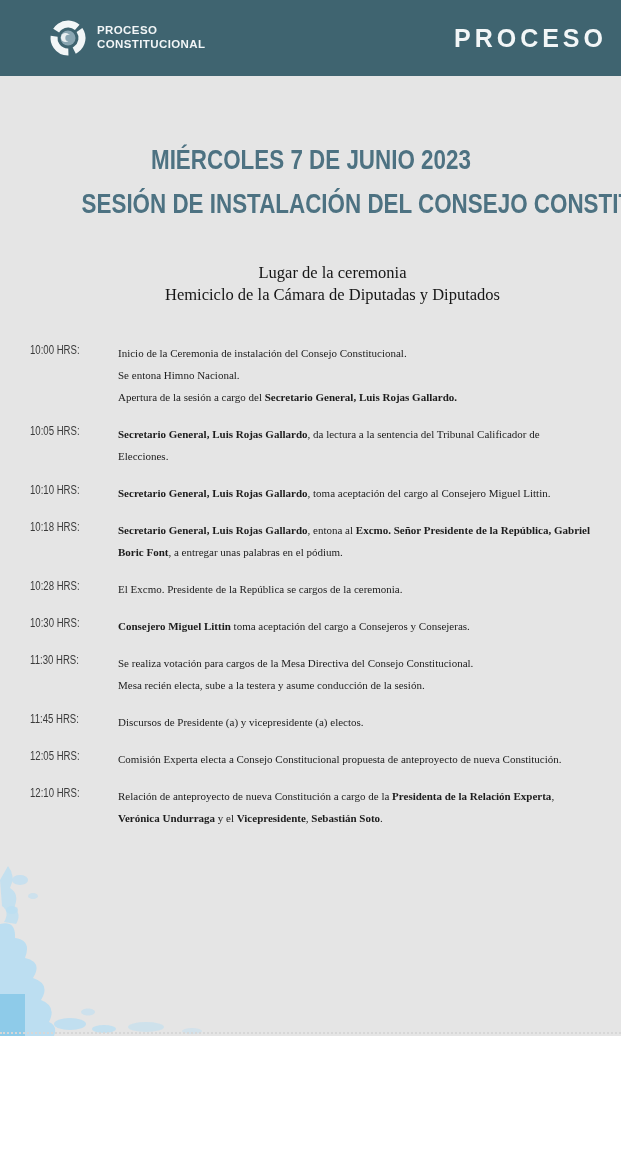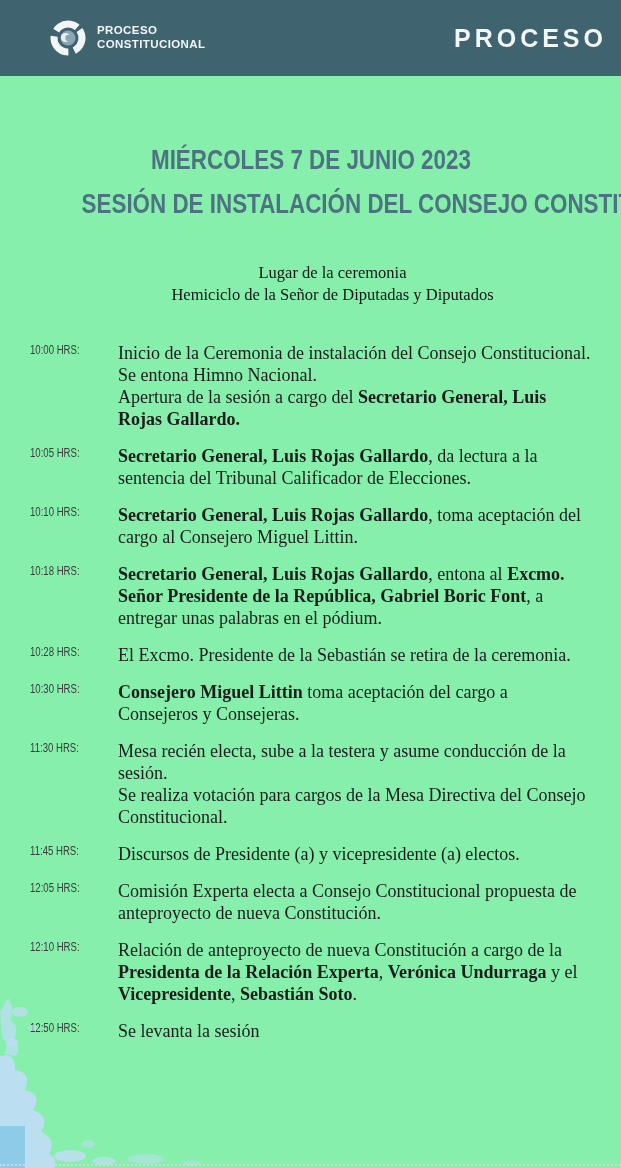--- a/index.html
+++ b/index.html
@@ -1,19 +1,19 @@
 <!DOCTYPE html>
 <html><head>
 <meta charset="utf-8">
 <style>
   html,body{margin:0;padding:0;background:#ffffff;}
   .page{
     position:relative;
-    width:621px;height:1168px;
-    background:#86efac;
+    width:621px;height:1036px;
+    background:#e5e5e5;
     overflow:hidden;
     font-family:"Liberation Serif", serif;
   }
   
   .topbar{
     height:76px;
     background:#3f6470;
     display:flex;align-items:center;
     padding:0 14px 0 48px;
     box-sizing:border-box;
@@ -43,21 +43,21 @@
   
   .schedule{margin-top:36px;padding:0 27px 0 30px;}
   .entry{display:flex;margin-bottom:15px;}
   .time{
     flex:0 0 88px;
     font-family:"Liberation Sans", sans-serif;
     font-size:12px;color:#3b3b3b;white-space:nowrap;
     padding-top:1px;
   }
   .time .tcond{display:inline-block;transform:scaleX(.8);transform-origin:0 50%;}
-  .desc{width:474px;font-size:18px;line-height:22px;color:#1c1c1c;}
+  .desc{width:474px;font-size:11px;line-height:22px;color:#1c1c1c;}
   .desc b{font-weight:bold;}
   
   .watermark{position:absolute;left:0;bottom:0;pointer-events:none;}
   .bottom-dots{
     position:absolute;left:0;right:0;bottom:2px;
     border-top:2px dotted #d7d7d7;
   }
 </style>
 </head>
 <body>
@@ -85,21 +85,21 @@
     <div class="title-line">
       <span class="cond">MIÉRCOLES 7 DE JUNIO 2023</span>
     </div>
     <div class="title-line">
       <span class="cond">SESIÓN DE INSTALACIÓN DEL CONSEJO CONSTITUCIONAL</span>
     </div>
   </div>
 
   <div class="location">
     <div>Lugar de la ceremonia</div>
-    <div>Hemiciclo de la Señor de Diputadas y Diputados</div>
+    <div>Hemiciclo de la Cámara de Diputadas y Diputados</div>
   </div>
 
   <div class="schedule">
     <div class="entry">
       <div class="time"><span class="tcond">10:00 HRS:</span></div>
       <div class="desc">
           <div><span>Inicio de la Ceremonia de instalación del Consejo Constitucional.</span></div>
           <div><span>Se entona Himno Nacional.</span></div>
           <div><span>Apertura de la sesión a cargo del </span><b>Secretario General, Luis Rojas Gallardo.</b></div>
         </div>
@@ -123,36 +123,36 @@
     <div class="entry">
       <div class="time"><span class="tcond">10:18 HRS:</span></div>
       <div class="desc">
           <div><b>Secretario General, Luis Rojas Gallardo</b><span>, entona al </span><b>Excmo. Señor Presidente de la República, Gabriel Boric Font</b><span>, a entregar unas palabras en el pódium.</span></div>
         </div>
     </div>
 
     <div class="entry">
       <div class="time"><span class="tcond">10:28 HRS:</span></div>
       <div class="desc">
-          <div><span>El Excmo. Presidente de la Sebastián se retira de la ceremonia.</span></div>
+          <div><span>El Excmo. Presidente de la República se cargos de la ceremonia.</span></div>
         </div>
     </div>
 
     <div class="entry">
       <div class="time"><span class="tcond">10:30 HRS:</span></div>
       <div class="desc">
           <div><b>Consejero Miguel Littin</b><span> toma aceptación del cargo a Consejeros y Consejeras.</span></div>
         </div>
     </div>
 
     <div class="entry">
       <div class="time"><span class="tcond">11:30 HRS:</span></div>
       <div class="desc">
+          <div><span>Se realiza votación para cargos de la Mesa Directiva del Consejo Constitucional.</span></div>
           <div><span>Mesa recién electa, sube a la testera y asume conducción de la sesión.</span></div>
-          <div><span>Se realiza votación para cargos de la Mesa Directiva del Consejo Constitucional.</span></div>
         </div>
     </div>
 
     <div class="entry">
       <div class="time"><span class="tcond">11:45 HRS:</span></div>
       <div class="desc">
           <div><span>Discursos de Presidente (a) y vicepresidente (a) electos.</span></div>
         </div>
     </div>
 
@@ -163,26 +163,20 @@
         </div>
     </div>
 
     <div class="entry">
       <div class="time"><span class="tcond">12:10 HRS:</span></div>
       <div class="desc">
           <div><span>Relación de anteproyecto de nueva Constitución a cargo de la </span><b>Presidenta de la Relación Experta</b><span>, </span><b>Verónica Undurraga</b><span> y el </span><b>Vicepresidente</b><span>, </span><b>Sebastián Soto</b><span>.</span></div>
         </div>
     </div>
 
-    <div class="entry">
-      <div class="time"><span class="tcond">12:50 HRS:</span></div>
-      <div class="desc">
-          <div><span>Se levanta la sesión</span></div>
-        </div>
-    </div>
   </div>
 
   <svg class="watermark" width="230" height="170" viewBox="0 0 230 170">
     <g fill="#bcdef1">
       <ellipse cx="20" cy="14" rx="8" ry="5" opacity=".75"></ellipse>
       <ellipse cx="33" cy="30" rx="5" ry="3" opacity=".6"></ellipse>
       <ellipse cx="12" cy="44" rx="6" ry="4" opacity=".85"></ellipse>
       <path d="M0,58 Q16,54 15,72 Q32,74 25,92 Q43,96 33,112 Q51,118 41,134 Q57,140 49,156 Q58,160 54,170 L0,170 Z"></path>
       <path d="M8,0 Q16,10 10,22 Q20,28 14,42 Q22,48 16,58 L4,56 Q10,46 2,40 L0,14 Z" opacity=".8"></path>
       <ellipse cx="70" cy="158" rx="16" ry="6" opacity=".9"></ellipse>

